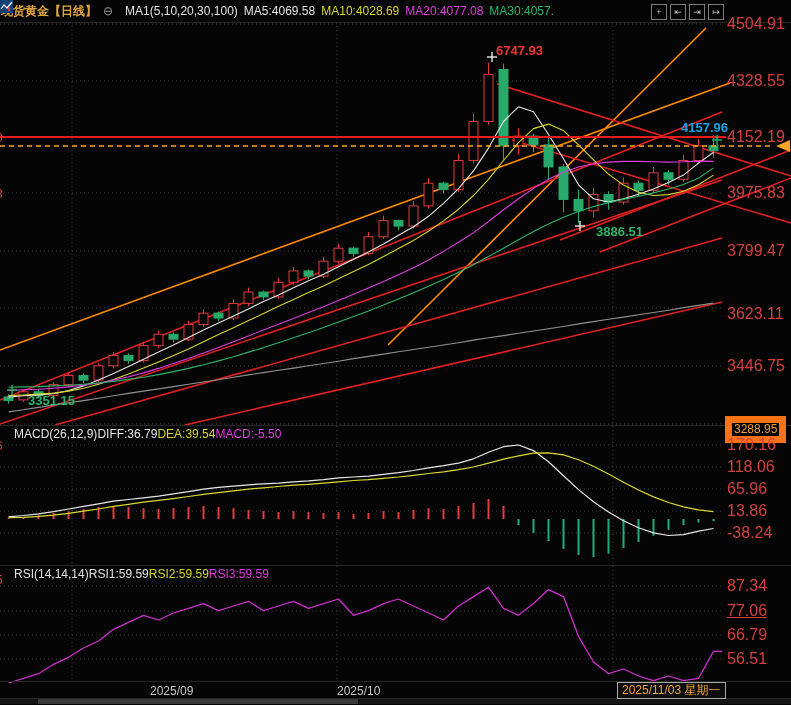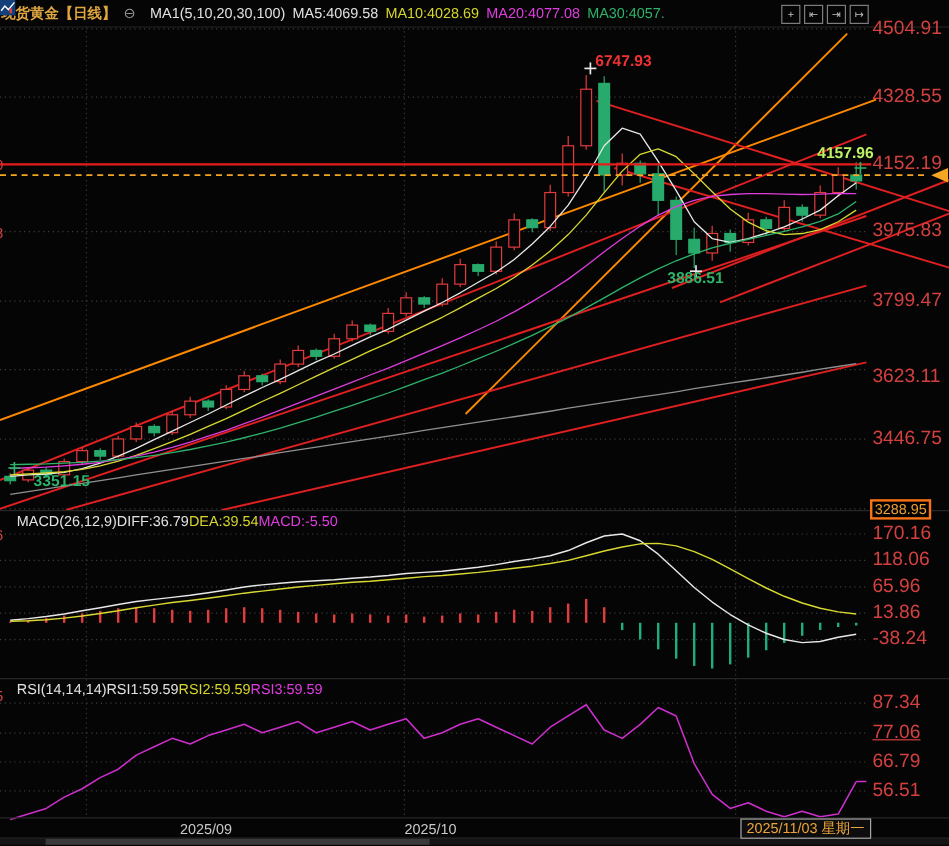--- a/index.html
+++ b/index.html
@@ -10,21 +10,21 @@
   .t-gold{color:#dfa640;font-weight:bold;}
   .t-grey{color:#9a9a9a;}
   .t-white{color:#e2e2e2;}
   .t-yel{color:#d6d62c;}
   .t-mag{color:#e03ce0;}
   .t-grn{color:#2db36a;}
   .icon-box{display:inline-flex;align-items:center;justify-content:center;width:14px;height:14px;
             border:1px solid #7d7d7d;color:#c0c0c0;font-size:9px;line-height:1;}
   .hdr-icons{position:absolute;right:67px;top:4px;display:flex;gap:3px;}
   .lbl{position:absolute;font-size:16px;line-height:14px;color:#d24040;}
-  .lbl-boxed{color:#f0a030;border:2px solid #f97316;background:#000;padding:0 2px;font-size:12px;line-height:13px;}
+  .lbl-boxed{color:#f0a030;border:7px solid #f97316;background:#000;padding:0 2px;font-size:12px;line-height:13px;}
   .anno{position:absolute;font-size:13px;font-weight:bold;line-height:14px;}
   .timelbl{position:absolute;top:684px;font-size:12px;color:#c8c8c8;}
   .datebox{position:absolute;top:682px;height:15px;border:1px solid #a8a8a8;background:#0d0d0d;
            color:#eda33a;font-size:12px;line-height:15px;padding:0 4px;}
   .frag{position:absolute;left:-4px;font-size:12px;color:#d24040;}
   .indrow{position:absolute;left:14px;font-size:12px;display:flex;white-space:nowrap;}
   .watermark{position:absolute;left:648px;top:641px;font-size:38px;font-weight:bold;color:#efefef;
              letter-spacing:1px;opacity:.95;}
   svg{position:absolute;left:0;top:0;}
 </style>
@@ -293,17 +293,17 @@
       <div class="lbl" style="left: 727px; top: 628px;">66.79</div>
       <div class="lbl" style="left: 727px; top: 652px;">56.51</div>
       <div class="timelbl" style="left: 150px;">2025/09</div>
       <div class="timelbl" style="left: 337px;">2025/10</div>
       <div class="datebox" style="left: 617px;">2025/11/03 星期一</div>
       <div class="frag" style="top: 131px;">0</div>
       <div class="frag" style="top: 187px;">8</div>
       <div class="frag" style="top: 439px;">6</div>
       <div class="frag" style="top: 573px;">5</div>
       <div class="anno" style="left: 496px; top: 44px; color: rgb(240, 50, 50);">6747.93</div>
-      <div class="anno" style="left: 681px; top: 121px; color: #bef264;">4157.96</div>
-      <div class="anno" style="left: 556px; top: 225px; color: rgb(45, 179, 106);">3886.51</div>
+      <div class="anno" style="left: 681px; top: 121px; color: #0ea5e9;">4157.96</div>
+      <div class="anno" style="left: 596px; top: 225px; color: rgb(45, 179, 106);">3886.51</div>
       <div class="anno" style="left: 28px; top: 394px; color: rgb(45, 179, 106);">3351.15</div>
     </div>
 </div>
 
 </body></html>

